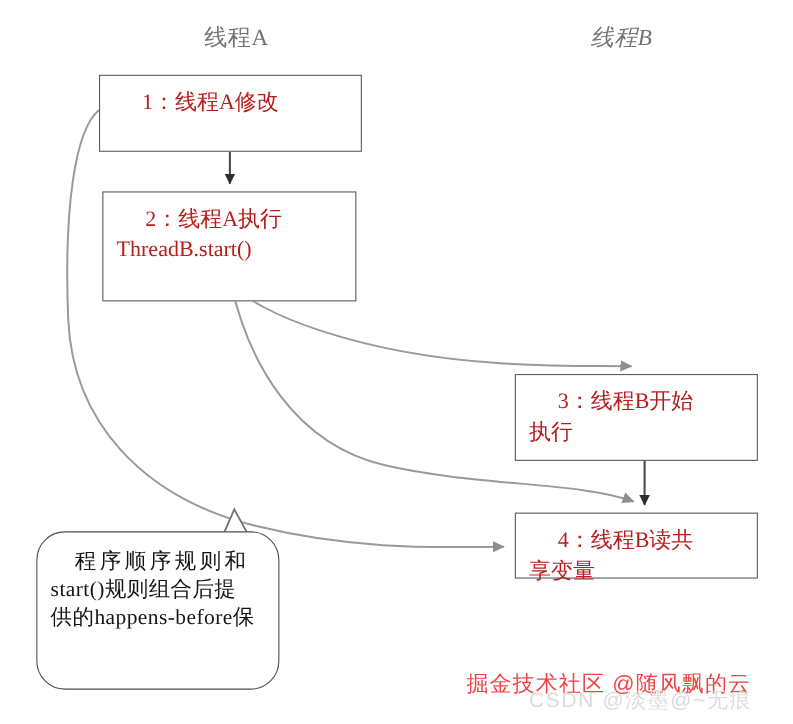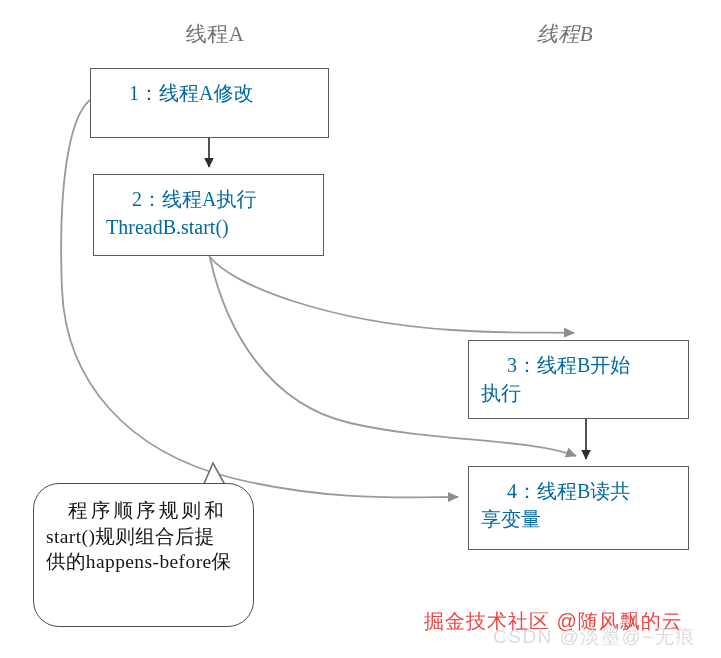--- a/index.html
+++ b/index.html
@@ -35,21 +35,21 @@
     text-align: center;
   }
   .node {
     position: absolute;
     box-sizing: border-box;
     border: 1.6px solid #5b5b5b;
     background: #ffffff;
     padding: 10px 12px 8px 12px;
     font-size: 20px;
     line-height: 1.42;
-    color: #0369a1;
+    color: #b91c1c;
   }
   .node .ln {
     display: block;
     white-space: nowrap;
   }
   .node .ln.indent {
     text-indent: 26px;
   }
   .callout {
     position: absolute;
@@ -82,21 +82,20 @@
     font-family: "Liberation Sans", "DejaVu Sans", sans-serif;
     font-size: 20px;
     color: #ef4444;
     letter-spacing: 1px;
   }
   .wm-light {
     font-family: "Liberation Sans", "DejaVu Sans", sans-serif;
     font-size: 19px;
     color: #dcdcdc;
     letter-spacing: 1.5px;
-    margin-left: 12px;
   }
 </style>
 </head>
 <body>
 
 <div id="canvas">
 
   <svg id="wiring" viewBox="0 0 721 658" xmlns="http://www.w3.org/2000/svg">
     <defs>
       <marker id="ah-dark" markerWidth="11" markerHeight="11" refX="9.2" refY="5.5" orient="auto" markerUnits="userSpaceOnUse">
@@ -134,31 +133,31 @@
     </g>
   </svg>
 
   <div class="lane-title" style="left:160px; top:24px; width:110px;">线程A</div>
   <div class="lane-title" style="left:510px; top:24px; width:110px;font-style:italic;">线程B</div>
 
   <div class="node" style="left:90px; top:68px; width:239px; height:70px;">
     <span class="ln indent">1：线程A修改</span>
   </div>
 
-  <div class="node" style="left:93px; top:174px; width:231px; height:82px;">
+  <div class="node" style="left:93px; top:174px; width:231px; height:100px;">
     <span class="ln indent">2：线程A执行</span>
     <span class="ln">ThreadB.start()</span>
   </div>
 
   <div class="node" style="left:468px; top:340px; width:221px; height:79px;">
     <span class="ln indent">3：线程B开始</span>
     <span class="ln">执行</span>
   </div>
 
-  <div class="node" style="left:468px; top:466px; width:221px; height:84px;">
+  <div class="node" style="left:468px; top:466px; width:221px; height:60px;">
     <span class="ln indent">4：线程B读共</span>
     <span class="ln">享变量</span>
   </div>
 
   <div class="callout" style="left:33px; top:483px; width:221px; height:144px;">
     <span class="ln spread">程序顺序规则和</span>
     <span class="ln spread2">start()规则组合后提</span>
     <span class="ln spread2">供的happens-before保</span>
   </div>
 

